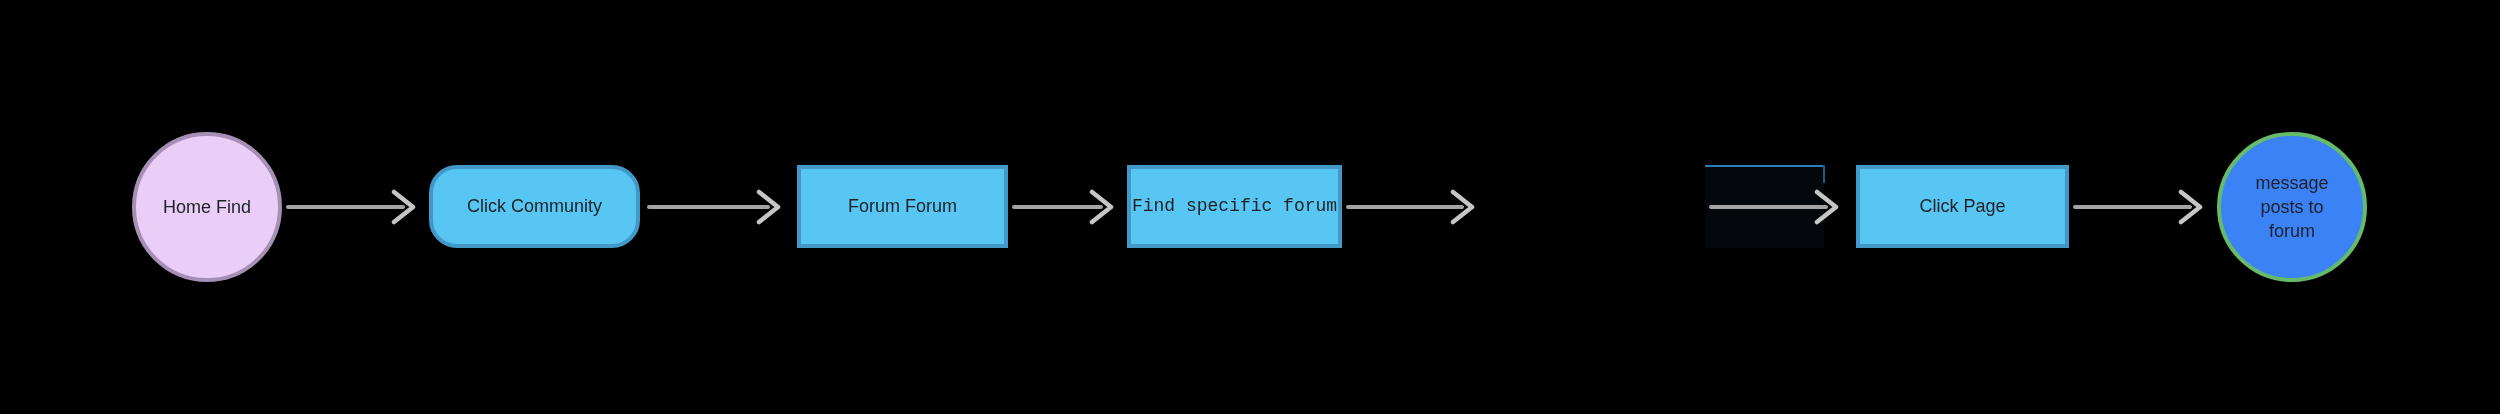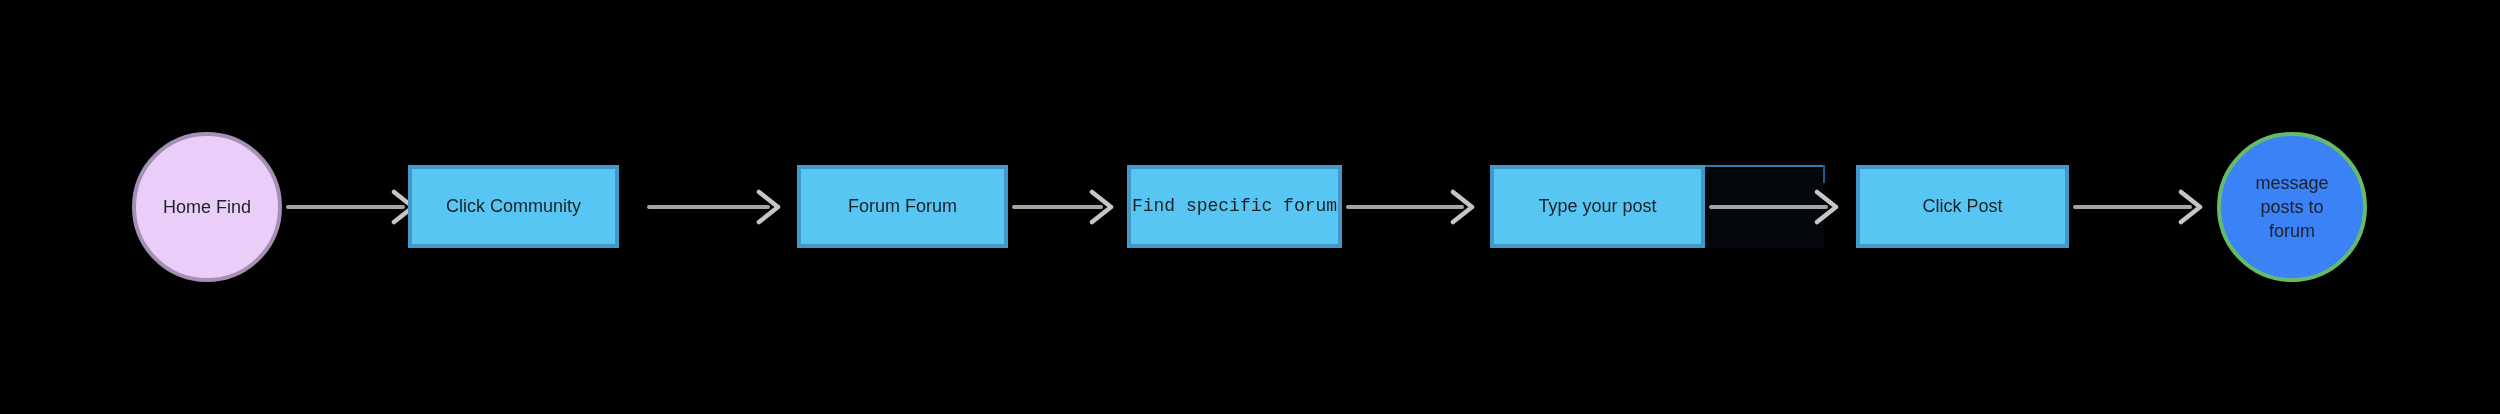--- a/index.html
+++ b/index.html
@@ -48,21 +48,21 @@
     line-height: 24px;
   }
   .node-end .label { width: 106px; }
   
   .rect {
     top: 165px;
     height: 83px;
     background: #57c6f3;
     border: 4px solid #4298c7;
   }
-  .node-step1 { left: 408px;  width: 211px; }
+  .node-step1 { left: 429px;  width: 211px; border-radius: 28px; }
   .node-step2 { left: 797px;  width: 211px; }
   .node-step3 { left: 1127px; width: 215px; font-family: Liberation Mono, monospace; }
   .node-step4 { left: 1490px; width: 215px; }
   .node-step5 { left: 1856px; width: 213px; }
   
   .arrow {
     position: absolute;
     top: 187px;
     height: 40px;
   }
@@ -155,37 +155,34 @@
     <span class="label">Find specific forum</span>
   </div>
 
   <div class="arrow arrow-4">
     <div class="shaft"></div>
     <svg width="26" height="38" viewBox="0 0 26 38">
       <polyline points="3,4 22,19 3,34" fill="none" stroke="#c6c6c6" stroke-width="4.5" stroke-linecap="round" stroke-linejoin="round"></polyline>
     </svg>
   </div>
 
-  <div class="node rect node-step4">
-    <span class="label">Type your post</span>
-  </div>
 
   <div class="stray-panel"></div>
   <div class="stray-line"></div>
   <div class="stray-tick"></div>
 
   <div class="arrow arrow-5">
     <div class="shaft"></div>
     <svg width="26" height="38" viewBox="0 0 26 38">
       <polyline points="3,4 22,19 3,34" fill="none" stroke="#c6c6c6" stroke-width="4.5" stroke-linecap="round" stroke-linejoin="round"></polyline>
     </svg>
   </div>
 
   <div class="node rect node-step5">
-    <span class="label">Click Post</span>
+    <span class="label">Click Page</span>
   </div>
 
   <div class="arrow arrow-6">
     <div class="shaft"></div>
     <svg width="26" height="38" viewBox="0 0 26 38">
       <polyline points="3,4 22,19 3,34" fill="none" stroke="#c6c6c6" stroke-width="4.5" stroke-linecap="round" stroke-linejoin="round"></polyline>
     </svg>
   </div>
 
   <div class="node circle node-end">

